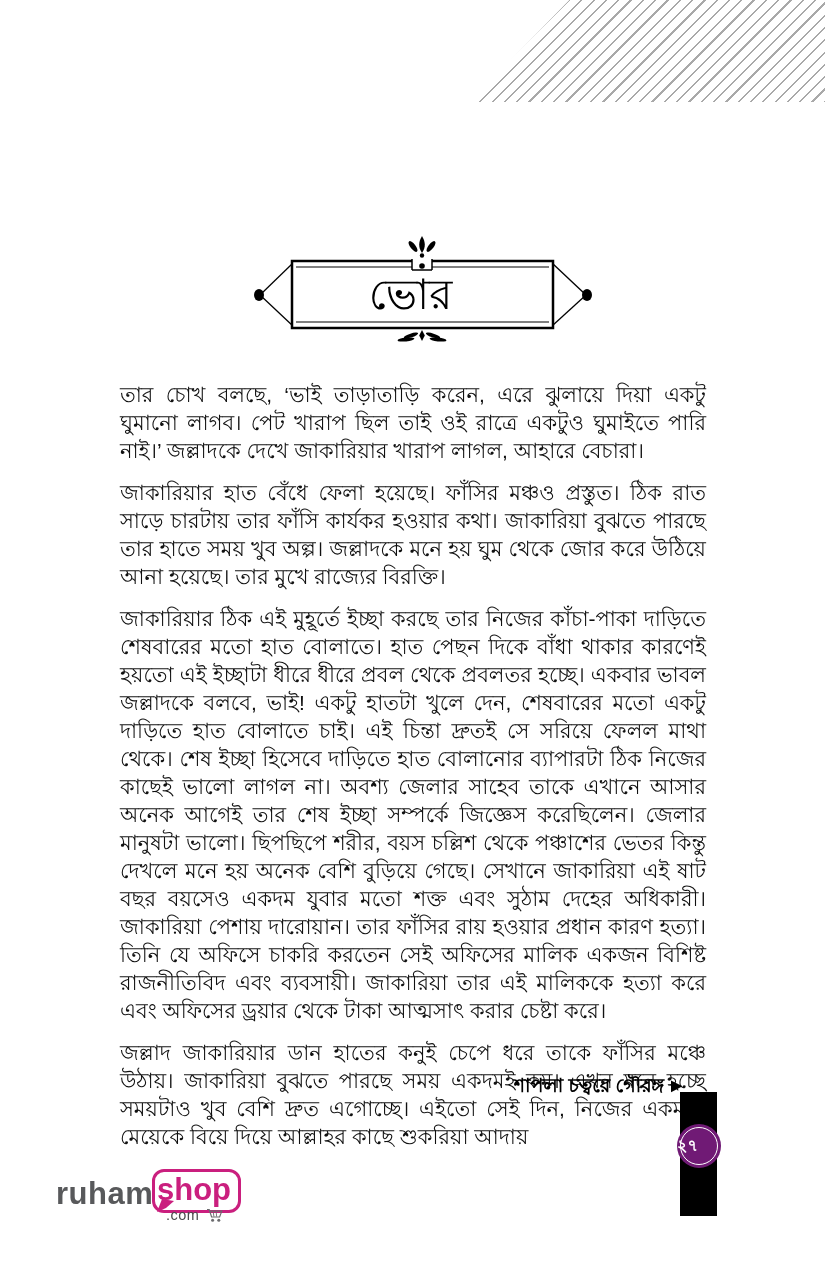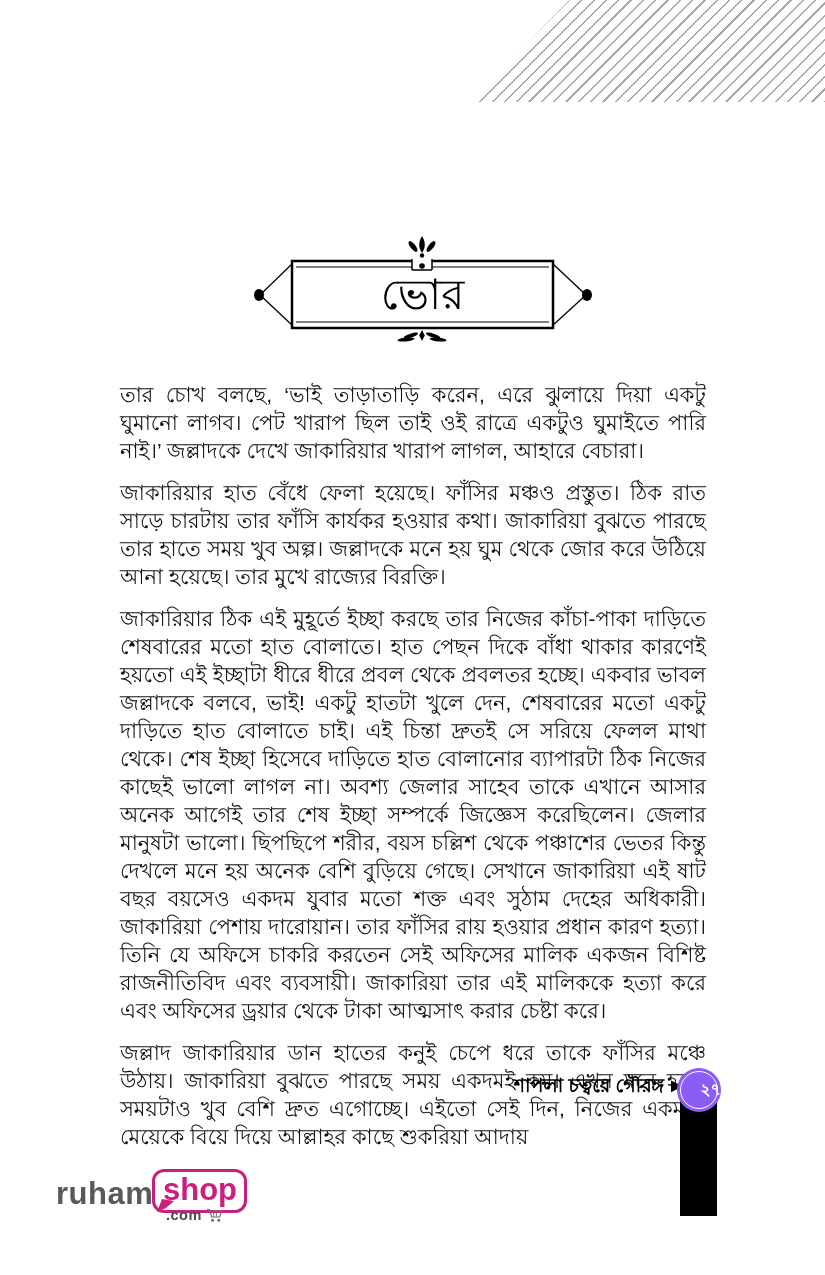--- a/index.html
+++ b/index.html
@@ -14,21 +14,21 @@
   
   .stripes{
     position:absolute;top:0;right:0;
     width:355px;height:102px;
     background:repeating-linear-gradient(135deg,#a9a9a9 0,#a9a9a9 1.6px,transparent 1.6px,transparent 8.7px);
     clip-path:polygon(28% 0,100% 0,100% 100%,0 100%);
   }
   
   .ornament-svg{position:absolute;left:238px;top:230px;}
   .chapter-title{
-    position:absolute;left:292px;top:261px;width:261px;height:67px;
+    position:absolute;left:280px;top:261px;width:261px;height:67px;
     display:flex;align-items:center;justify-content:center;
     font-family:"DejaVu Serif",serif;
     font-size:42px;color:#000;line-height:1;
   }
   
   .body-text{
     position:absolute;left:120px;top:381px;width:586px;
     font-size:21px;line-height:28px;text-align:justify;color:#101010;
   }
   .body-text p{margin:0 0 14px 0;}
@@ -37,46 +37,46 @@
     position:absolute;left:332px;top:1071px;width:350px;
     text-align:right;font-weight:700;font-size:19px;color:#000;
     white-space:nowrap;
   }
   .footer-arrow{font-size:14px;margin-left:7px;position:relative;top:-2px;}
   .page-bar{
     position:absolute;left:680px;top:1092px;width:37px;height:124px;
     background:#000;
   }
   .page-circle{
-    position:absolute;left:677px;top:1068px;width:44px;height:44px;
-    background:#8b5cf6;border-radius:50%;
-    display:flex;align-items:center;justify-content:flex-end;
+    position:absolute;left:677px;top:1124px;width:44px;height:44px;
+    background:#701a75;border-radius:50%;
+    display:flex;align-items:center;justify-content:flex-start;
   }
   .page-circle .ring{
     position:absolute;left:3px;top:3px;right:3px;bottom:3px;
     border:1.5px solid #fff;border-radius:50%;
   }
   .page-circle .num{
     position:relative;color:#fff;font-size:16px;font-weight:700;line-height:1;
   }
   
   .logo-ruhama{
     position:absolute;left:56px;top:1178px;
     font-size:31px;font-weight:700;color:#58595b;letter-spacing:0.5px;line-height:1;
   }
   .logo-bubble{
     position:absolute;left:152px;top:1169px;
     border:3.5px solid #ca1f7e;border-radius:12px;
-    padding:0 7px 2px 8px;background:#fff;
+    padding:0 7px 2px 2px;background:#fff;
     font-size:31px;font-weight:700;color:#ca1f7e;line-height:36px;
   }
   .logo-tail{position:absolute;left:157px;top:1199px;}
   .logo-com{
     position:absolute;left:166px;top:1208px;
-    font-size:14.5px;font-weight:700;color:#4a4a4c;letter-spacing:0.5px;line-height:1;
+    font-size:14.5px;font-weight:400;color:#4a4a4c;letter-spacing:0.5px;line-height:1;
   }
   .cart-svg{position:absolute;left:206px;top:1208px;}
 </style>
 </head>
 <body>
 
 <div class="page">
 
   <div class="stripes"></div>
 

